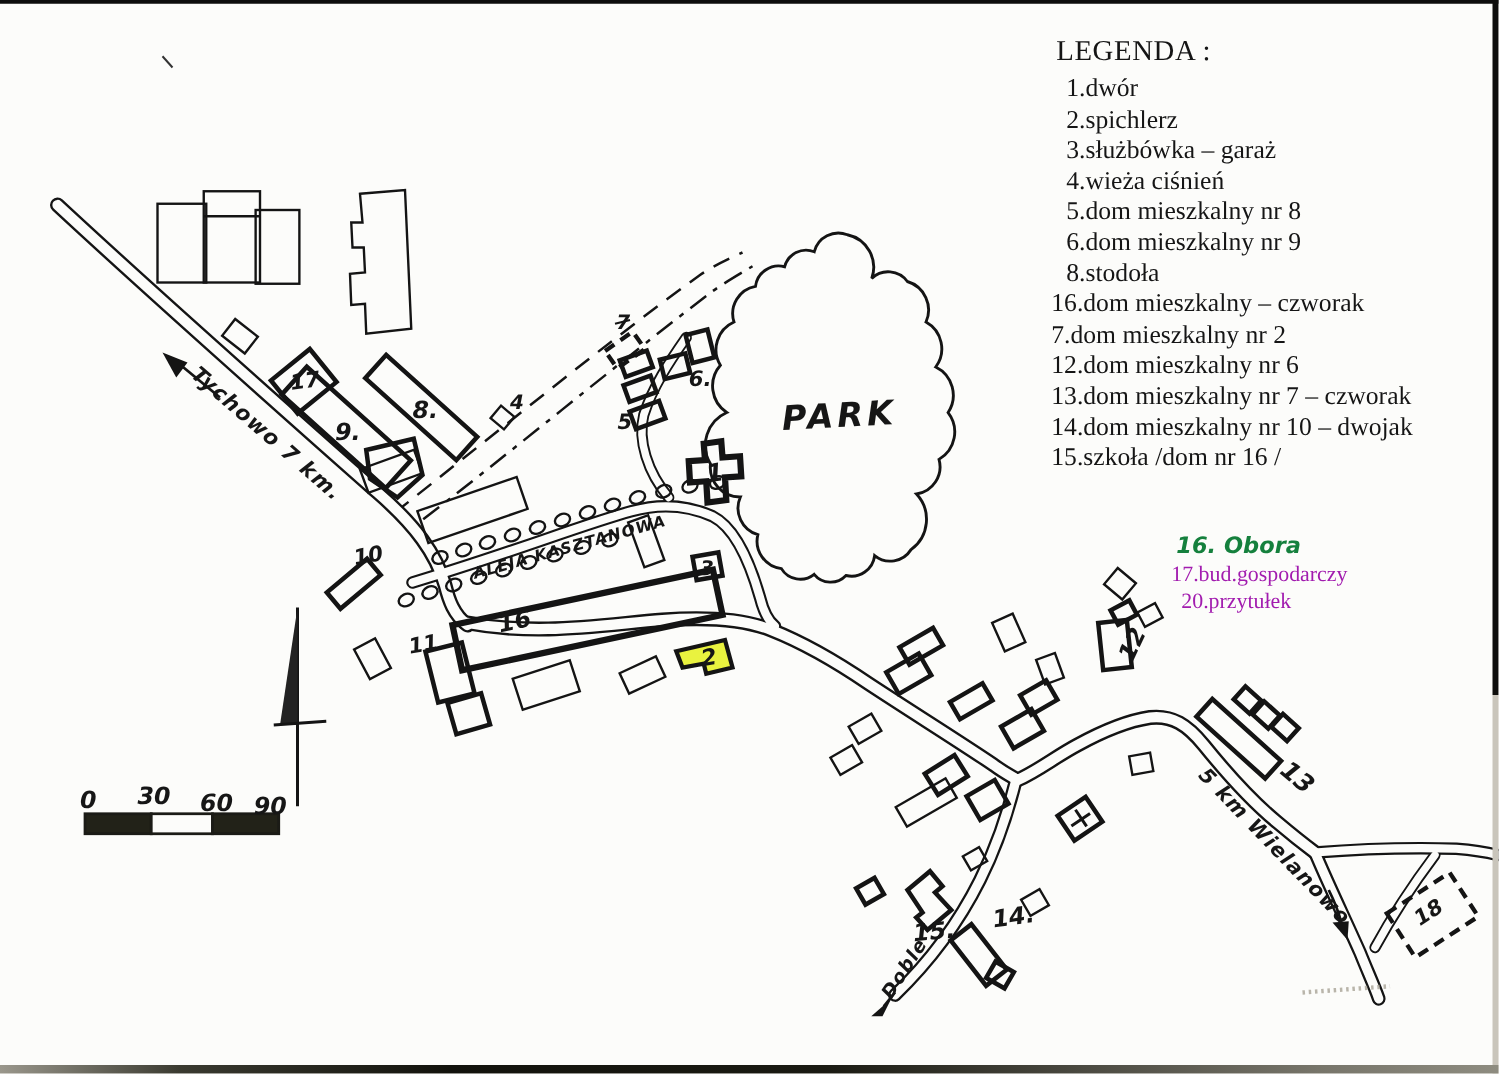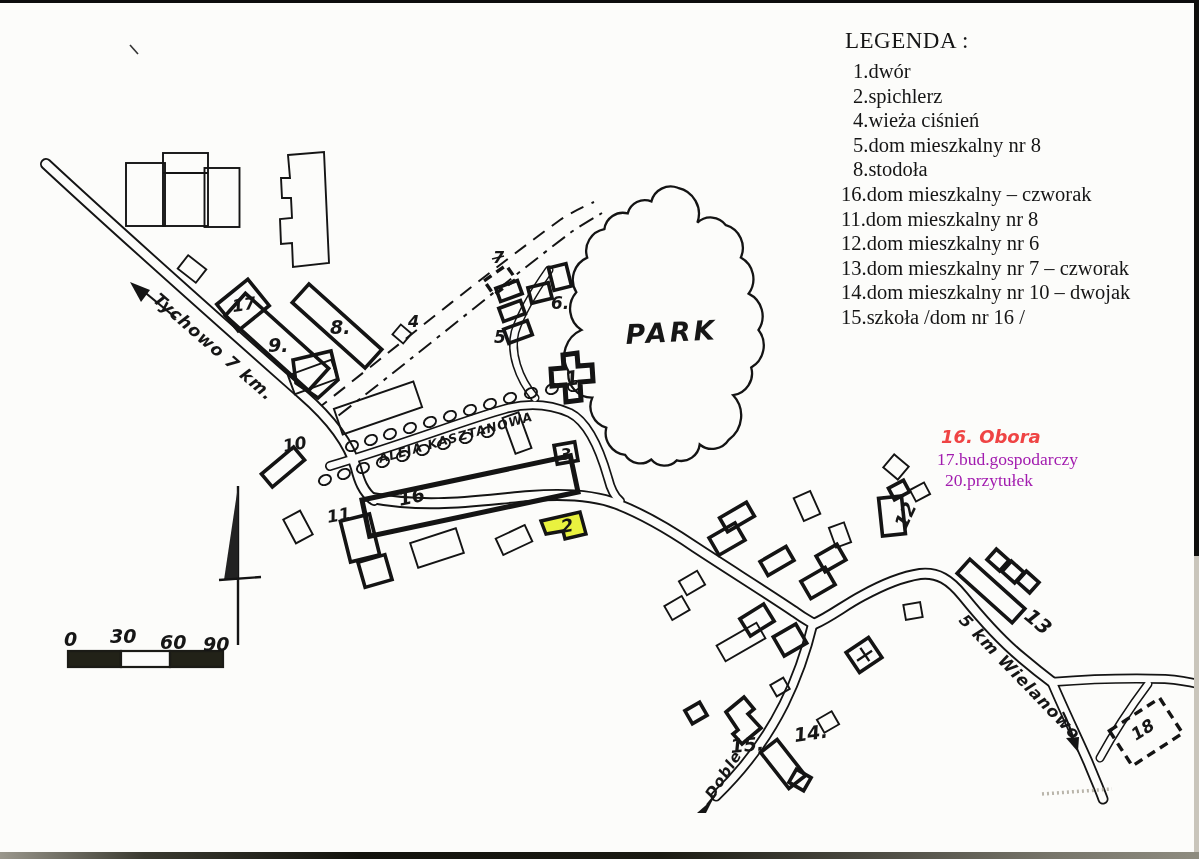--- a/index.html
+++ b/index.html
@@ -5,21 +5,21 @@
   html,body{margin:0;padding:0;background:#e9e7e2;}
   #page{position:relative;width:1199px;height:859px;background:#fcfcfa;overflow:hidden;
         font-family:"Liberation Sans",sans-serif;}
   #mapsvg{position:absolute;left:0;top:0;}
   
   #legend{position:absolute;left:841px;top:28px;width:350px;color:#151515;
           font-family:"Liberation Serif",serif;}
   #legend .title{font-size:23px;margin:0 0 5px 4px;letter-spacing:.5px;}
   #legend .item{font-size:20.5px;line-height:24.6px;white-space:nowrap;}
   #legend .item.indent{padding-left:12px;}
-  .hand-note{position:absolute;color:#ef4444;font-family:"DejaVu Sans",sans-serif;
+  .hand-note{position:absolute;color:#15803d;font-family:"DejaVu Sans",sans-serif;
              font-style:italic;font-weight:600;}
   .print-note{position:absolute;color:#a21caf;font-family:"Liberation Serif",serif;}
   
   .bld-b{fill:none;stroke:#141414;stroke-width:3.6;}
   .bld-bb{fill:none;stroke:#141414;stroke-width:5;}
   .bld-l{fill:none;stroke:#141414;stroke-width:1.9;}
   .bld-db{fill:none;stroke:#141414;stroke-width:3.4;stroke-dasharray:9 6;}
   .bld-y{stroke:#141414;stroke-width:3.4;}
   .tree{fill:none;stroke:#141414;stroke-width:1.9;}
   .hand-svg{font-family:"DejaVu Sans",sans-serif;font-style:italic;font-weight:600;fill:#161616;}
@@ -206,25 +206,27 @@
         <rect x="1194" y="556" width="5" height="303" fill="#c9c5bb"></rect>
         <rect x="0" y="852" width="1199" height="7" fill="url(#botgrad)"></rect>
       </g>
   </svg>
 
   <div id="legend">
     <div class="title">LEGENDA :</div>
     <div id="legend-items">
         <div class="item indent">1.dwór</div>
         <div class="item indent">2.spichlerz</div>
+        <div class="item indent">3.służbówka – garaż</div>
         <div class="item indent">4.wieża ciśnień</div>
         <div class="item indent">5.dom mieszkalny nr 8</div>
+        <div class="item indent">6.dom mieszkalny nr 9</div>
         <div class="item indent">8.stodoła</div>
         <div class="item">16.dom mieszkalny – czworak</div>
-        <div class="item">11.dom mieszkalny nr 8</div>
+        <div class="item">7.dom mieszkalny nr 2</div>
         <div class="item">12.dom mieszkalny nr 6</div>
         <div class="item">13.dom mieszkalny nr 7 – czworak</div>
         <div class="item">14.dom mieszkalny nr 10 – dwojak</div>
         <div class="item">15.szkoła /dom nr 16 /</div>
       </div>
   </div>
   <div class="hand-note" style="left:941px;top:426px;font-size:18px;">16. Obora</div>
   <div class="print-note" style="left:937px;top:449px;font-size:17.5px;line-height:21px;">17.bud.gospodarczy</div>
   <div class="print-note" style="left:945px;top:470px;font-size:17.5px;line-height:21px;">20.przytułek</div>
 </div>

